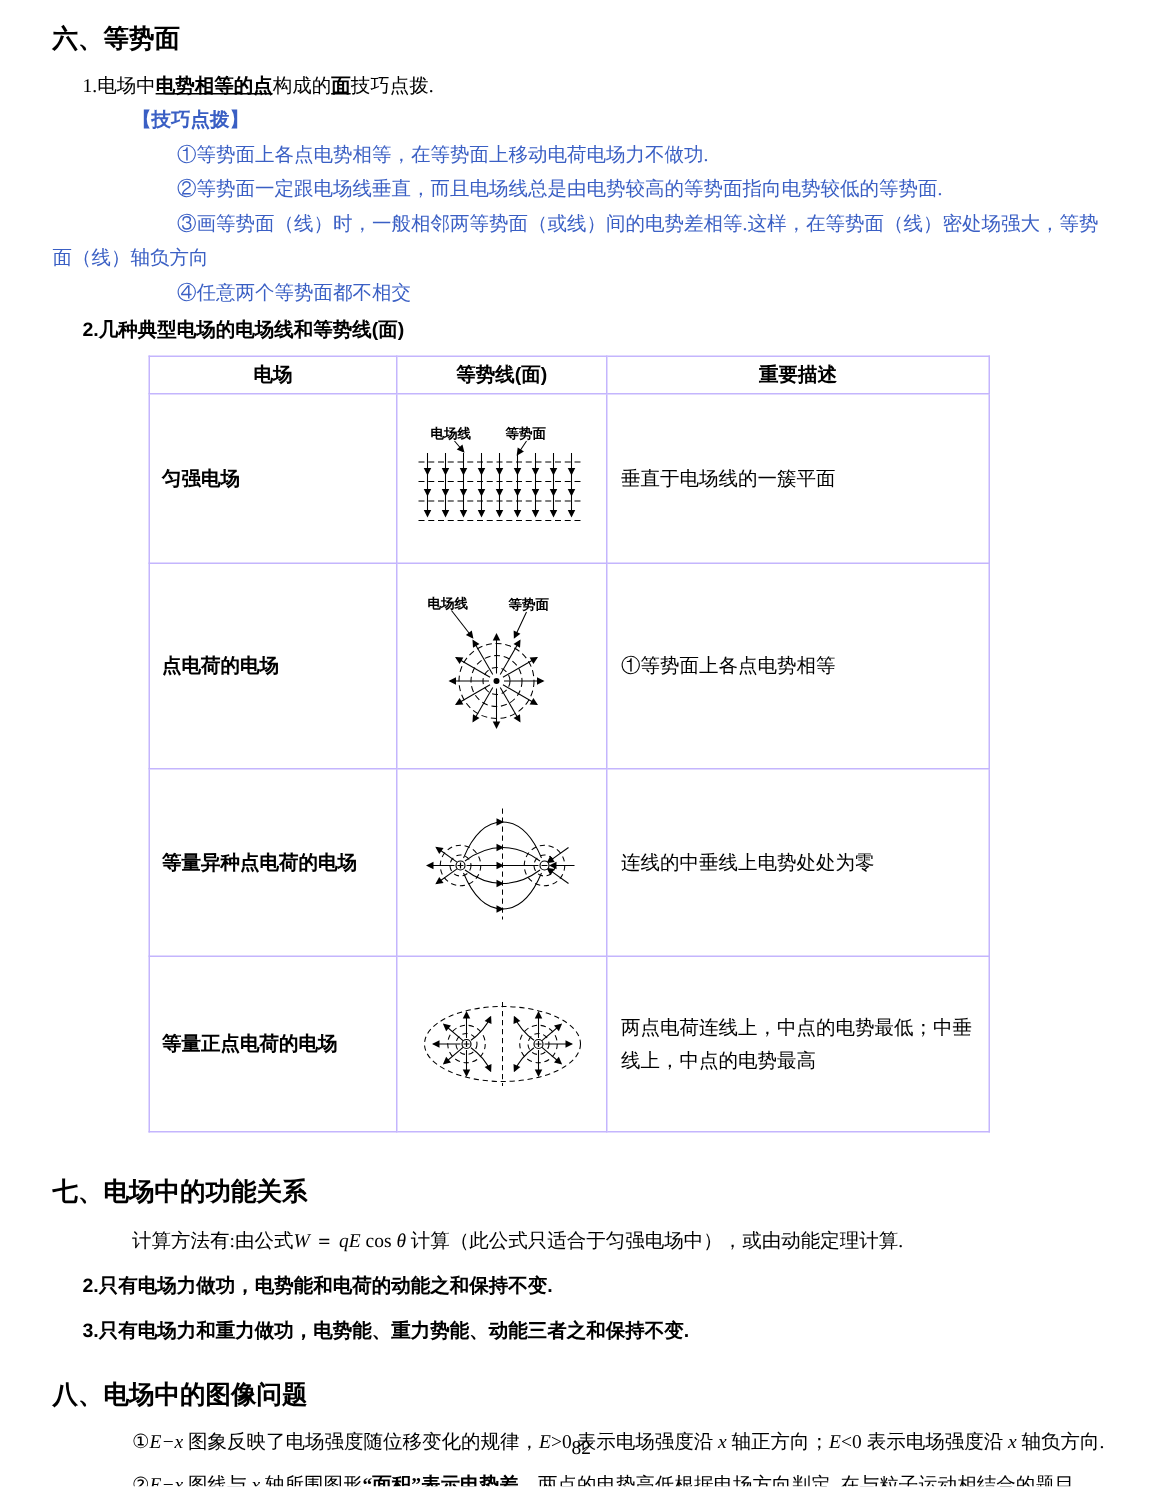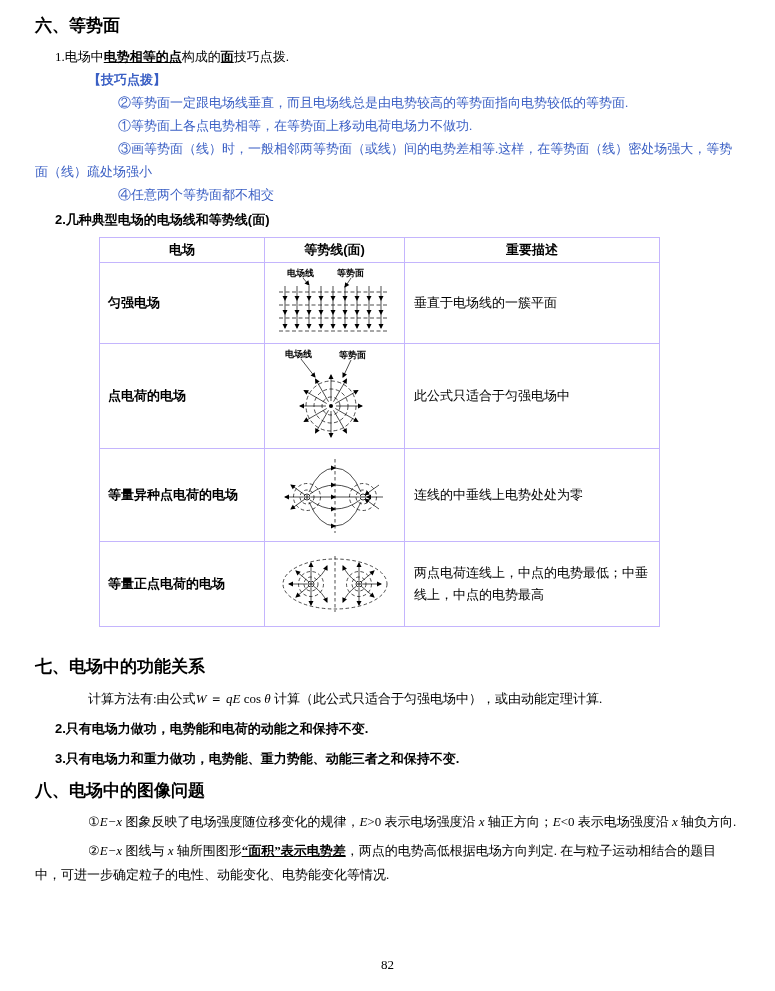--- a/index.html
+++ b/index.html
@@ -18,24 +18,24 @@
   .tip { text-indent:83px; }
   .bu { font-weight:bold; text-decoration:underline; }
   .mi { font-family:"Liberation Serif","DejaVu Serif",serif; font-style:italic; }
   .gap { margin-left:16px; }
   .ftable { border-collapse:collapse; margin:6px 0 0 64px; font-size:13px; }
   .ftable th, .ftable td { border:1px solid #c4b5fd; }
   .ftable th { font-family:"Liberation Sans","DejaVu Sans",sans-serif; font-size:13px;
                height:25px; font-weight:bold; }
   .cell-name { font-family:"Liberation Sans","DejaVu Sans",sans-serif; font-weight:bold;
                padding-left:8px; width:165px; }
-  .cell-diag { width:140px; text-align:right; vertical-align:middle; padding:4px 0; }
+  .cell-diag { width:140px; text-align:right; vertical-align:middle; padding:20px 0; }
   .cell-desc { width:255px; padding:4px 9px; line-height:22px; }
   .sec7 { margin-top:28px; }
-  .sec8 { margin-top:8px; }
+  .sec8 { margin-top:19px; }
   .s7p { margin:5px 0 0; line-height:25px; }
   .dl { font:bold 9px "Liberation Sans","DejaVu Sans",sans-serif; }
   .pageno { position:absolute; left:0; bottom:18px; width:100%; text-align:center; font-size:13px; }
   svg { display:block; margin:0 auto; }
 </style>
 </head>
 <body>
 
 <svg width="0" height="0" style="position:absolute" aria-hidden="true">
   <defs>
@@ -45,23 +45,23 @@
   </defs>
 </svg>
 
 <div class="page">
 
   <h1 class="h">六、等势面</h1>
 
   <p class="p ind1"><span>1.电场中</span><span class="bu">电势相等的点</span><span>构成的</span><span class="bu">面</span><span>技巧点拨.</span></p>
 
   <p class="p ind2 blue b">【技巧点拨】</p>
+  <p class="p tip blue">①等势面上各点电势相等，在等势面上移动电荷电场力不做功.</p>
   <p class="p tip blue">②等势面一定跟电场线垂直，而且电场线总是由电势较高的等势面指向电势较低的等势面.</p>
-  <p class="p tip blue">①等势面上各点电势相等，在等势面上移动电荷电场力不做功.</p>
-  <p class="p tip blue">③画等势面（线）时，一般相邻两等势面（或线）间的电势差相等.这样，在等势面（线）密处场强大，等势面（线）疏处场强小</p>
+  <p class="p tip blue">③画等势面（线）时，一般相邻两等势面（或线）间的电势差相等.这样，在等势面（线）密处场强大，等势面（线）轴负方向</p>
   <p class="p tip blue">④任意两个等势面都不相交</p>
 
   <p class="p ind1 b" style="margin-top:2px">2.几种典型电场的电场线和等势线(面)</p>
 
   <table class="ftable">
     <colgroup>
         <col style="width:165px">
         <col style="width:140px">
         <col style="width:255px">
       </colgroup>
@@ -129,21 +129,21 @@
             <line x1="55" y1="58" x2="29" y2="58" marker-end="url(#arr)"></line>
             <line x1="55.7" y1="55.5" x2="33.2" y2="42.5" marker-end="url(#arr)"></line>
             <line x1="57.5" y1="53.7" x2="44.5" y2="31.2" marker-end="url(#arr)"></line>
             <line x1="60" y1="53" x2="60" y2="27" marker-end="url(#arr)"></line>
             <line x1="62.5" y1="53.7" x2="75.5" y2="31.2" marker-end="url(#arr)"></line>
             <line x1="64.3" y1="55.5" x2="86.8" y2="42.5" marker-end="url(#arr)"></line>
           </g>
           <circle cx="60" cy="58" r="2" fill="#000"></circle>
         </svg>
       </td>
-      <td class="cell-desc">此公式只适合于匀强电场中</td>
+      <td class="cell-desc">①等势面上各点电势相等</td>
     </tr>
 
     <tr style="height:86px">
       <td class="cell-name">等量异种点电荷的电场</td>
       <td class="cell-diag">
         <svg width="136" height="84" viewBox="0 0 136 84">
           <g stroke="#000" stroke-width="0.7" fill="none" stroke-dasharray="3.5,2.5">
             <circle cx="40" cy="44" r="7"></circle>
             <circle cx="40" cy="44" r="13.5"></circle>
             <circle cx="96" cy="44" r="7"></circle>

